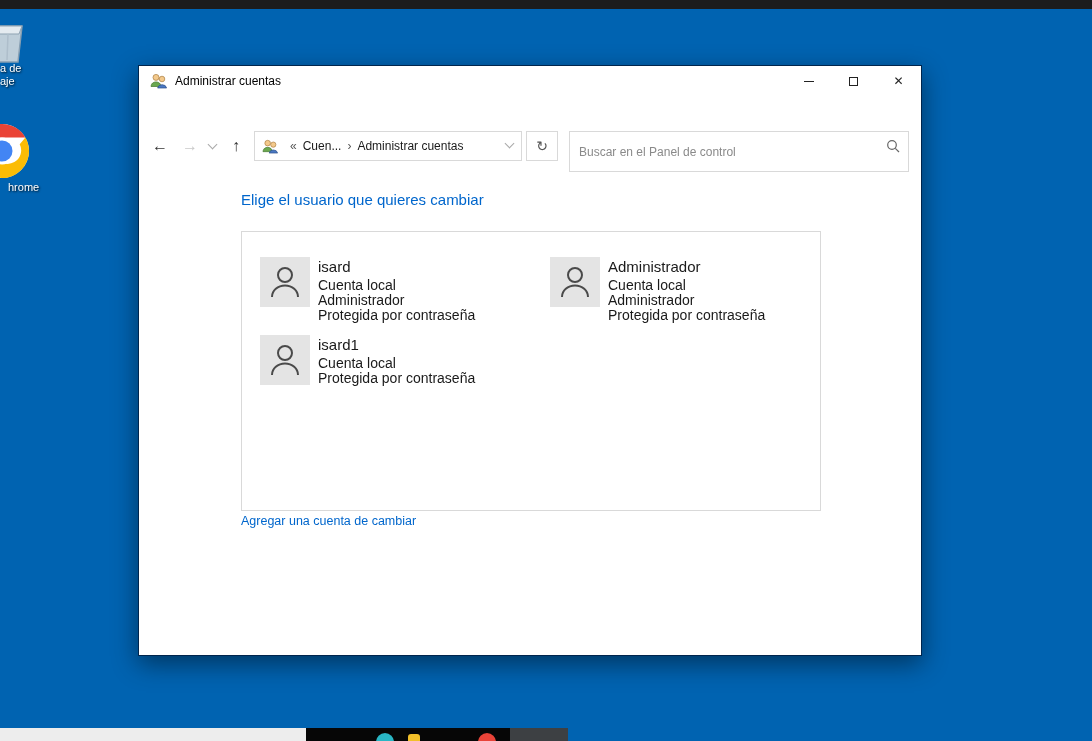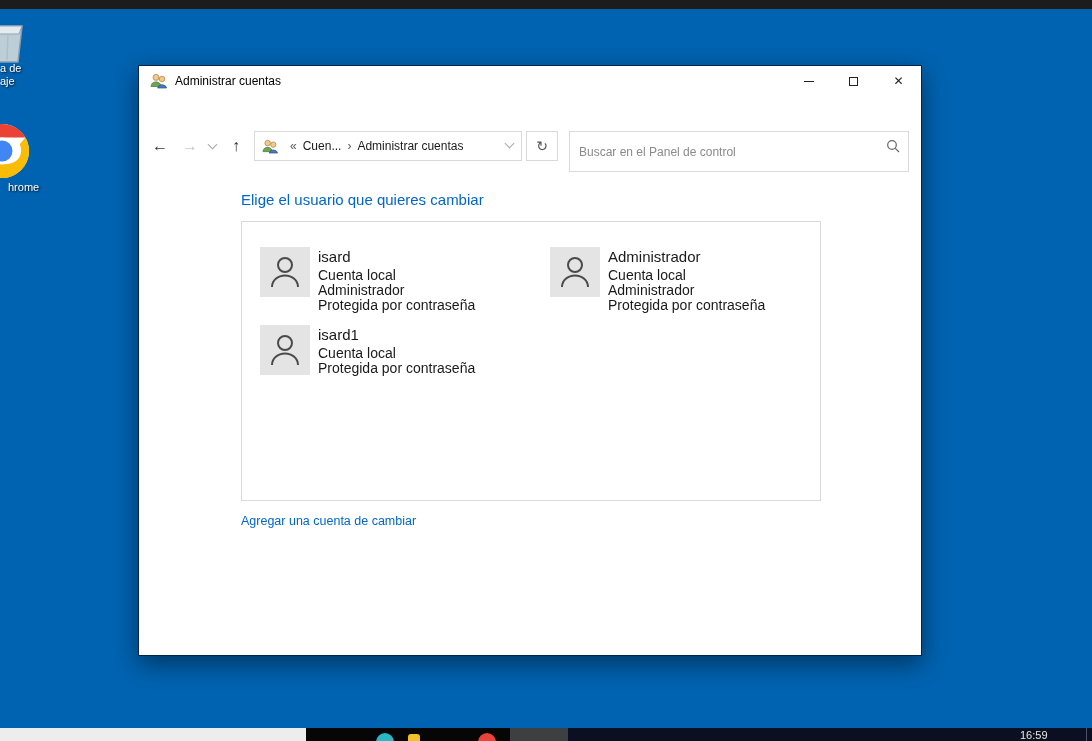--- a/index.html
+++ b/index.html
@@ -59,21 +59,21 @@
     position:absolute; left:0; top:0; width:100%; height:100%;
     border:none; outline:none; padding:0 30px 0 9px; font-size:12px; color:#1a1a1a;
     font-family:"Liberation Sans", sans-serif;
   }
   .searchbox input::placeholder { color:#8a8a8a; opacity:1; }
   .search-icon { position:absolute; right:8px; top:7px; }
 
   
   .content { position:relative; }
   .heading { position:absolute; left:102px; top:47px; font-size:15px; color:#0066cc; }
-  .listbox { position:absolute; left:102px; top:77px; width:580px; height:280px; border:1px solid #d9d9d9; background:#fff; }
+  .listbox { position:absolute; left:102px; top:87px; width:580px; height:280px; border:1px solid #d9d9d9; background:#fff; }
   .user-card { position:absolute; display:flex; cursor:pointer; }
   .uc-1 { left:18px;  top:25px; }
   .uc-2 { left:308px; top:25px; }
   .uc-3 { left:18px;  top:103px; }
   .avatar { width:50px; height:50px; background:#e4e4e4; display:flex; align-items:center; justify-content:center; flex:0 0 auto; }
   .u-text { margin-left:8px; padding-top:1px; }
   .u-name { font-size:15px; color:#1a1a1a; margin-bottom:3px; }
   .u-line { font-size:14px; color:#1a1a1a; line-height:15px; }
   .add-link { position:absolute; left:102px; top:370px; font-size:12.5px; color:#0066cc; cursor:pointer; }
 
@@ -244,18 +244,14 @@
   </div>
 
   <div class="taskbar">
     <div class="tb-seg tb-light"></div>
     <div class="tb-seg tb-black">
       <div class="tb-app tb-teal"></div>
       <div class="tb-app tb-yellow"></div>
       <div class="tb-app tb-red"></div>
     </div>
     <div class="tb-seg tb-gray"></div>
-    <div class="tb-seg tb-navy">
-      <span class="tb-clock">16:59</span>
-      <div class="tb-divider"></div>
-    </div>
   </div>
 </div>
 
 </body></html>

